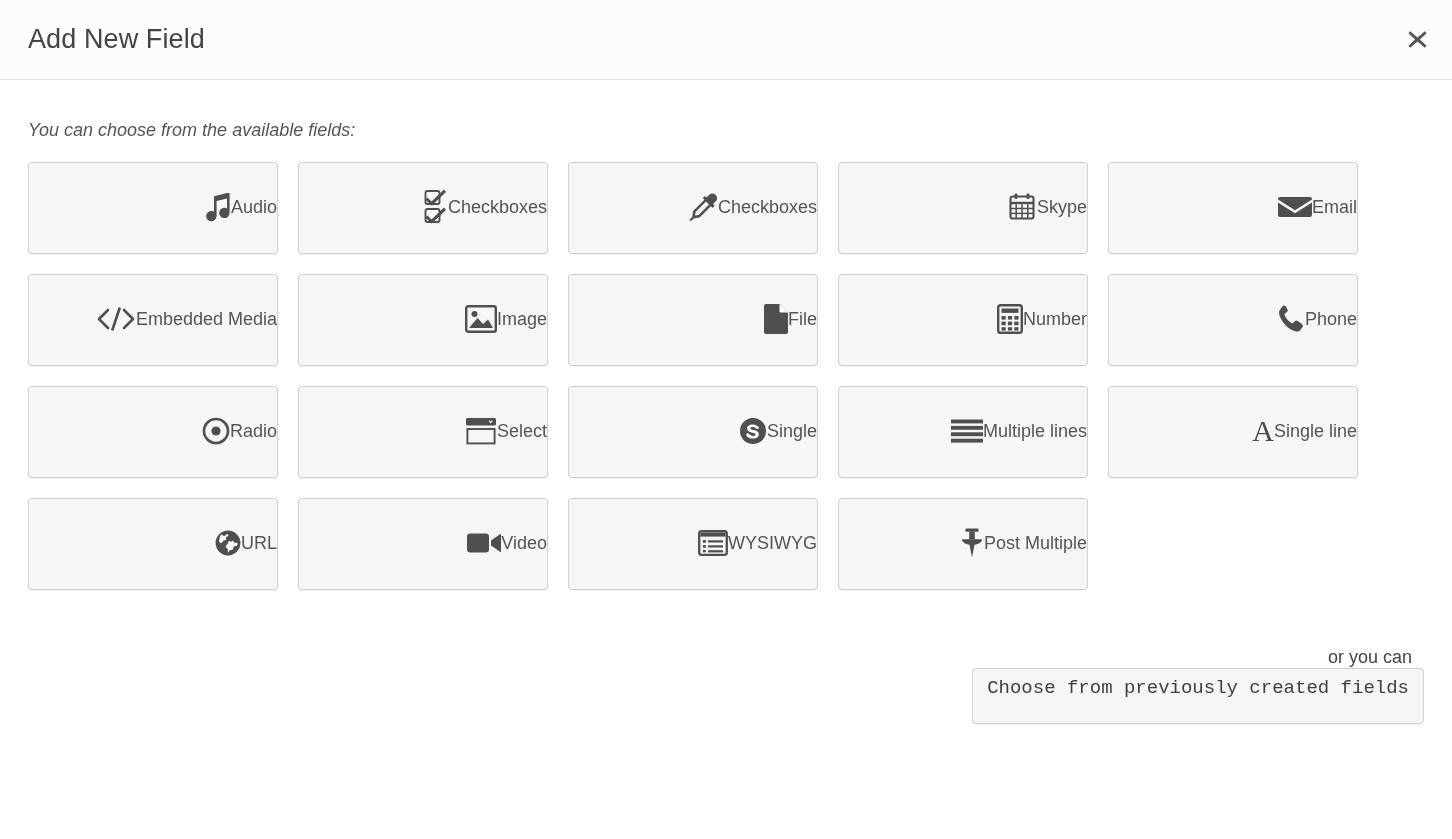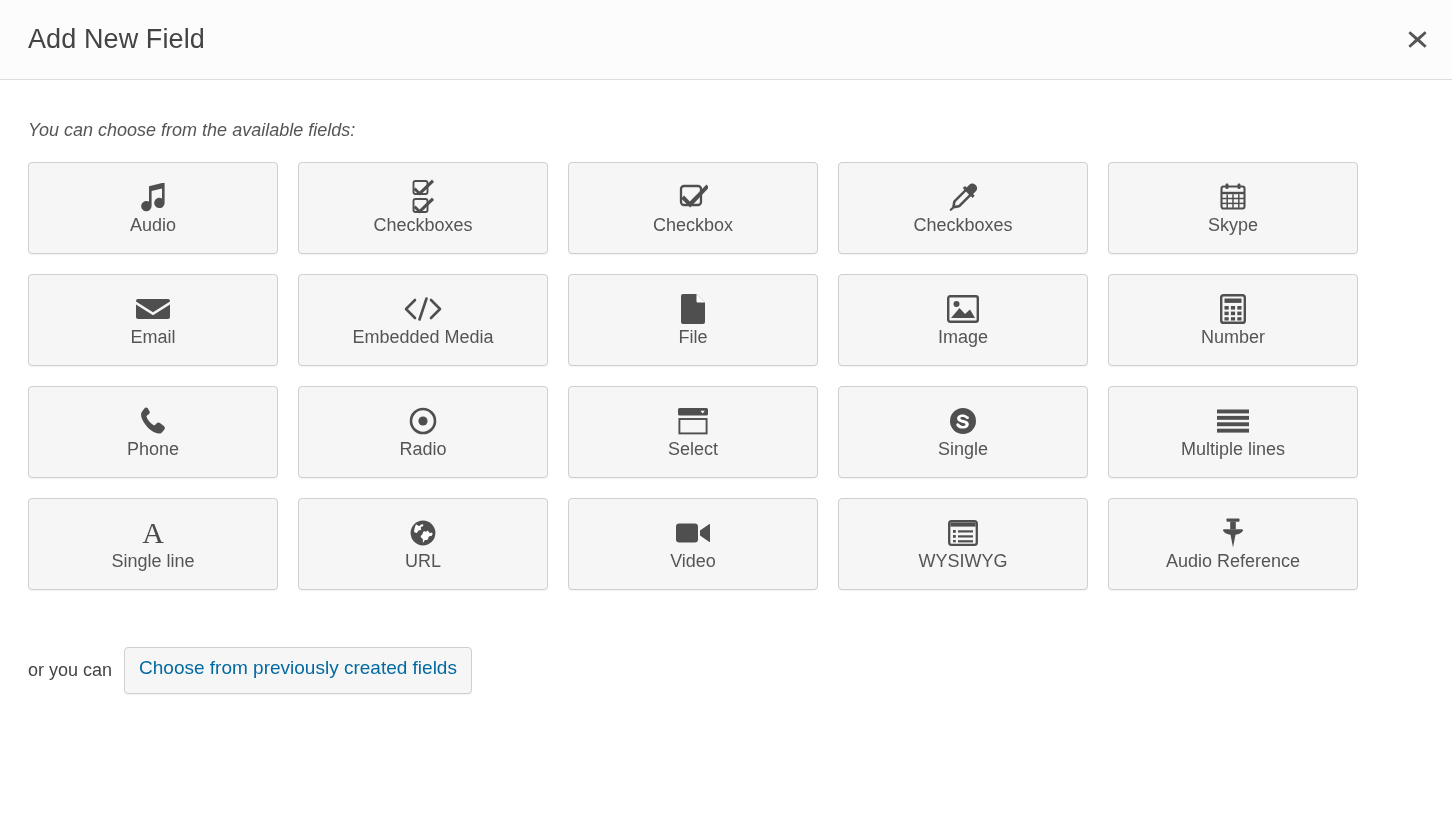--- a/index.html
+++ b/index.html
@@ -65,23 +65,22 @@
     column-gap: 20px;
     row-gap: 20px;
     margin-top: 23px;
   }
   .field-button {
     height: 92px;
     background: #f6f6f6;
     border: 1px solid #cfcfcf;
     border-radius: 4px;
     display: flex;
-    flex-direction: column;
     align-items: center;
-    justify-content: center;
+    justify-content: flex-end;
     cursor: pointer;
     padding: 0;
     font-family: inherit;
     box-shadow: 0 1px 1px rgba(0,0,0,0.05);
   }
   .field-icon {
     height: 34px;
     display: flex;
     align-items: center;
     justify-content: center;
@@ -98,36 +97,37 @@
   }
   .field-label {
     font-size: 18px;
     color: #555555;
     line-height: 1.1;
   }
 
   
   .footer-row {
     display: flex;
-    align-items: center;
+    align-items: flex-end;
     margin-top: 57px;
+    flex-direction: column;
   }
   .footer-prefix {
     font-size: 18px;
     color: #444444;
     margin-right: 12px;
   }
   .choose-existing-button {
     background: #f6f6f6;
     border: 1px solid #cfcfcf;
     border-radius: 4px;
-    font-family: Liberation Sans, sans-serif;
+    font-family: Liberation Mono, monospace;
     font-size: 19px;
-    color: #0369a1;
-    padding: 10px 14px 15px;
+    color: #404040;
+    padding: 10px 14px 24px;
     cursor: pointer;
     line-height: 1.05;
     box-shadow: 0 1px 1px rgba(0,0,0,0.05);
   }
 </style>
 </head>
 <body>
 
 <div class="modal-header">
   <h1 class="modal-title">Add New Field</h1>
@@ -161,29 +161,20 @@
             <rect x="3.5" y="2" width="14" height="13" rx="2"></rect>
             <rect x="3.5" y="20" width="14" height="13" rx="2"></rect>
           </g>
           <path d="M5.5 8.5 L9.5 12.5 L22 0.5 L24 3 L9.8 16.5 L3.5 10.8 Z" fill="#4f4f4f"></path>
           <path d="M5.5 26.5 L9.5 30.5 L22 18.5 L24 21 L9.8 34.5 L3.5 28.8 Z" fill="#4f4f4f"></path>
         </svg>
       </span>
       <span class="field-label">Checkboxes</span>
     </button>
 
-    <button class="field-button">
-      <span class="field-icon">
-        <svg width="30" height="30" viewBox="0 0 30 30" xmlns="http://www.w3.org/2000/svg">
-          <rect x="3" y="4" width="20" height="19" rx="3" fill="none" stroke="#4f4f4f" stroke-width="2.3"></rect>
-          <path d="M6 13.5 L11.8 19.6 L28.5 2.5 L31 5.3 L12.2 25.6 L3.2 16.4 Z" fill="#4f4f4f"></path>
-        </svg>
-      </span>
-      <span class="field-label">Checkbox</span>
-    </button>
 
     <button class="field-button">
       <span class="field-icon">
         <svg width="30" height="30" viewBox="0 0 30 30" xmlns="http://www.w3.org/2000/svg" fill="#4f4f4f">
           <path d="M27.3 2.7 a4.2 4.2 0 0 0-6 0 L18.6 5.5 L17 3.9 l-2.2 2.2 l1.6 1.6 L5.6 18.5 a2 2 0 0 0-.55 1.05 L4.2 24.9 l-2.1 2.1 a1.1 1.1 0 1 0 1.55 1.55 l2.1-2.1 l5.35-0.85 a2 2 0 0 0 1.05-0.55 L22.9 14.3 l1.6 1.6 l2.2-2.2 l-1.6-1.6 l2.75-2.75 a4.2 4.2 0 0 0 0-6 Z M10.6 23 l-3.55 0.55 l0.55-3.55 L18 9.6 l3 3 Z"></path>
         </svg>
       </span>
       <span class="field-label">Checkboxes</span>
     </button>
 
@@ -222,37 +213,37 @@
           <polyline points="12,5 3,14 12,23"></polyline>
           <polyline points="28,5 37,14 28,23"></polyline>
           <line x1="23.5" y1="3.5" x2="16.5" y2="24.5"></line>
         </svg>
       </span>
       <span class="field-label">Embedded Media</span>
     </button>
 
     <button class="field-button">
       <span class="field-icon">
-        <svg width="24" height="30" viewBox="0 0 24 30" xmlns="http://www.w3.org/2000/svg" fill="#4f4f4f">
-          <path d="M2 0 h13.5 L24 8.5 V28 a2 2 0 0 1-2 2 H2 a2 2 0 0 1-2-2 V2 a2 2 0 0 1 2-2 Z"></path>
-          <path d="M15.5 0 L24 8.5 H16.5 a1 1 0 0 1-1-1 Z" fill="#ffffff"></path>
-        </svg>
-      </span>
-      <span class="field-label">File</span>
-    </button>
-
-    <button class="field-button">
-      <span class="field-icon">
         <svg width="32" height="28" viewBox="0 0 32 28" xmlns="http://www.w3.org/2000/svg">
           <rect x="1.2" y="1.2" width="29.6" height="25.6" rx="2" fill="none" stroke="#4f4f4f" stroke-width="2.4"></rect>
           <circle cx="9.5" cy="9" r="3" fill="#4f4f4f"></circle>
           <path d="M4 23 L12.5 13 L18 19 L23 14.5 L28 23 Z" fill="#4f4f4f"></path>
         </svg>
       </span>
       <span class="field-label">Image</span>
+    </button>
+
+    <button class="field-button">
+      <span class="field-icon">
+        <svg width="24" height="30" viewBox="0 0 24 30" xmlns="http://www.w3.org/2000/svg" fill="#4f4f4f">
+          <path d="M2 0 h13.5 L24 8.5 V28 a2 2 0 0 1-2 2 H2 a2 2 0 0 1-2-2 V2 a2 2 0 0 1 2-2 Z"></path>
+          <path d="M15.5 0 L24 8.5 H16.5 a1 1 0 0 1-1-1 Z" fill="#ffffff"></path>
+        </svg>
+      </span>
+      <span class="field-label">File</span>
     </button>
 
     <button class="field-button">
       <span class="field-icon">
         <svg width="26" height="30" viewBox="0 0 26 30" xmlns="http://www.w3.org/2000/svg">
           <rect x="1.2" y="1.2" width="23.6" height="27.6" rx="2.4" fill="none" stroke="#4f4f4f" stroke-width="2.4"></rect>
           <rect x="4.5" y="4.5" width="17" height="4.4" fill="#4f4f4f"></rect>
           <g fill="#4f4f4f">
             <rect x="4.5" y="12" width="4.2" height="3.6"></rect>
             <rect x="10.9" y="12" width="4.2" height="3.6"></rect>
@@ -368,21 +359,21 @@
     </button>
 
     <button class="field-button">
       <span class="field-icon">
         <svg width="24" height="30" viewBox="0 0 24 30" xmlns="http://www.w3.org/2000/svg" fill="#4f4f4f">
           <rect x="5.5" y="0.5" width="13" height="3.2" rx="0.8"></rect>
           <rect x="9.2" y="3.7" width="5.6" height="7.6"></rect>
           <path d="M3 11.3 h18 a1 1 0 0 1 .9 1.5 c-1.3 2.4-4.2 3.6-7.4 3.9 L12 29.6 L9.5 16.7 C6.3 16.4 3.4 15.2 2.1 12.8 a1 1 0 0 1 .9-1.5 Z"></path>
         </svg>
       </span>
-      <span class="field-label">Audio Reference</span>
+      <span class="field-label">Post Multiple</span>
     </button>
 
 
   </div>
 
   <div class="footer-row">
     <span class="footer-prefix">or you can</span>
     <button class="choose-existing-button">Choose from previously created fields</button>
   </div>
 </div>

